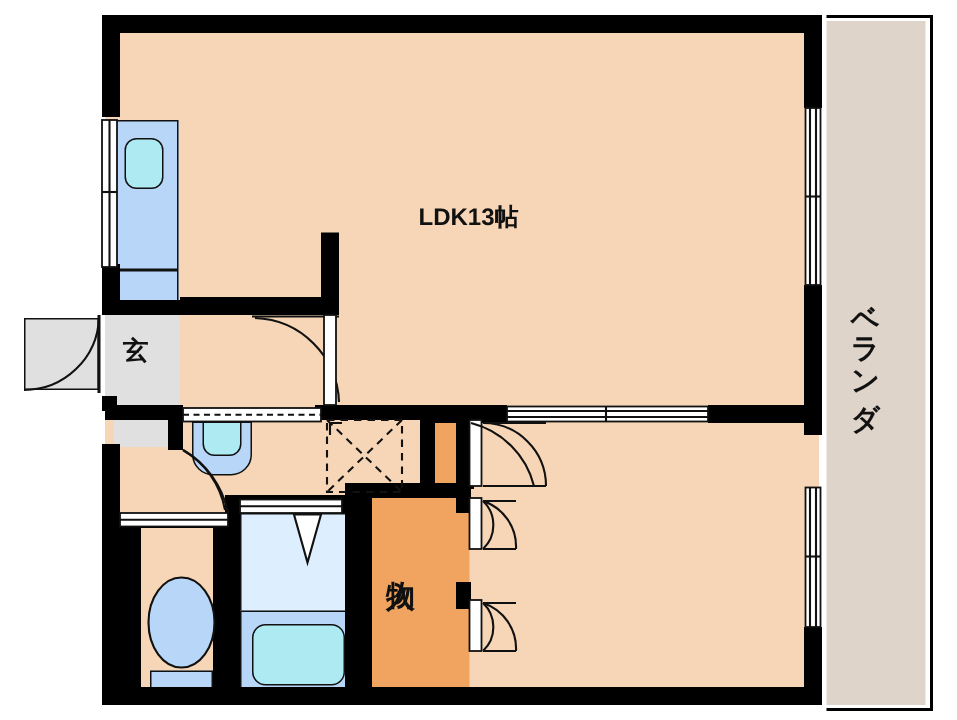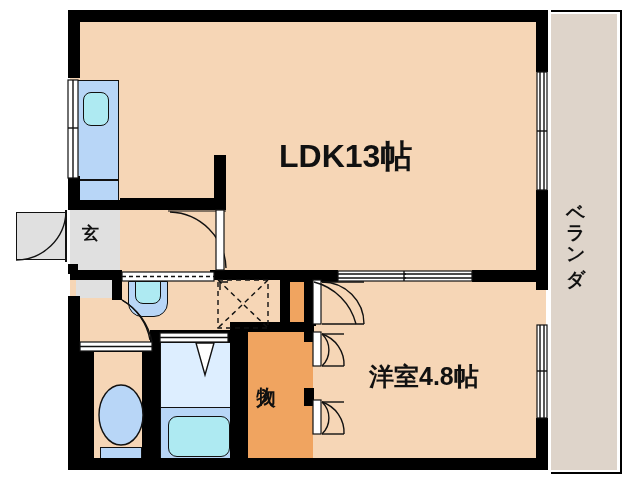--- a/index.html
+++ b/index.html
@@ -14,21 +14,21 @@
   .water{background:#b8d6f7;}
   .tub{background:#aeeaf2;}
   .sinkbox{background:#b8d6f7;}
   .lightwater{background:#ddeeff;}
   .closet{background:#f0a460;}
   
   .wall{background:#000000;}
   .thinline{background:#000000;}
   
   .lbl{position:absolute;color:#111;font-weight:700;letter-spacing:0px;white-space:nowrap;}
-  .lbl-ldk{font-size:32px;}
+  .lbl-ldk{font-size:16px;}
   .lbl-room{font-size:25px;}
   .lbl-gen{font-size:17px;}
   .lbl-closet{font-size:19px;line-height:1.0;writing-mode:vertical-rl;text-orientation:upright;}
   .lbl-bal{font-size:19px;line-height:1.15;writing-mode:vertical-rl;text-orientation:upright;}
   svg{position:absolute;left:0;top:0;width:638px;height:480px;overflow:visible;}
 </style>
 </head>
 <body>
 
 <div id="plan">
@@ -190,21 +190,20 @@
         <line x1="544" y1="325" x2="544" y2="418"></line>
         <line x1="537" y1="371" x2="547" y2="371"></line>
       </g>
 
       <path d="M314,282 A58,58 0 0 1 356,324" stroke="#111"></path>
     </g>
   </svg>
 
   <div class="lbl lbl-ldk" style="left:279px;top:135px;">LDK13帖</div>
 
-  <div class="lbl lbl-room" style="left:369px;top:360px;">洋室4.8帖</div>
 
   <div class="lbl lbl-gen" style="left:82px;top:222px;">玄</div>
 
   <div class="lbl lbl-closet" style="left:257px;top:372px;">物入</div>
 
   <div class="lbl lbl-bal" style="left:565px;top:190px;">ベランダ</div>
 
 </div>
 
 </body></html>

